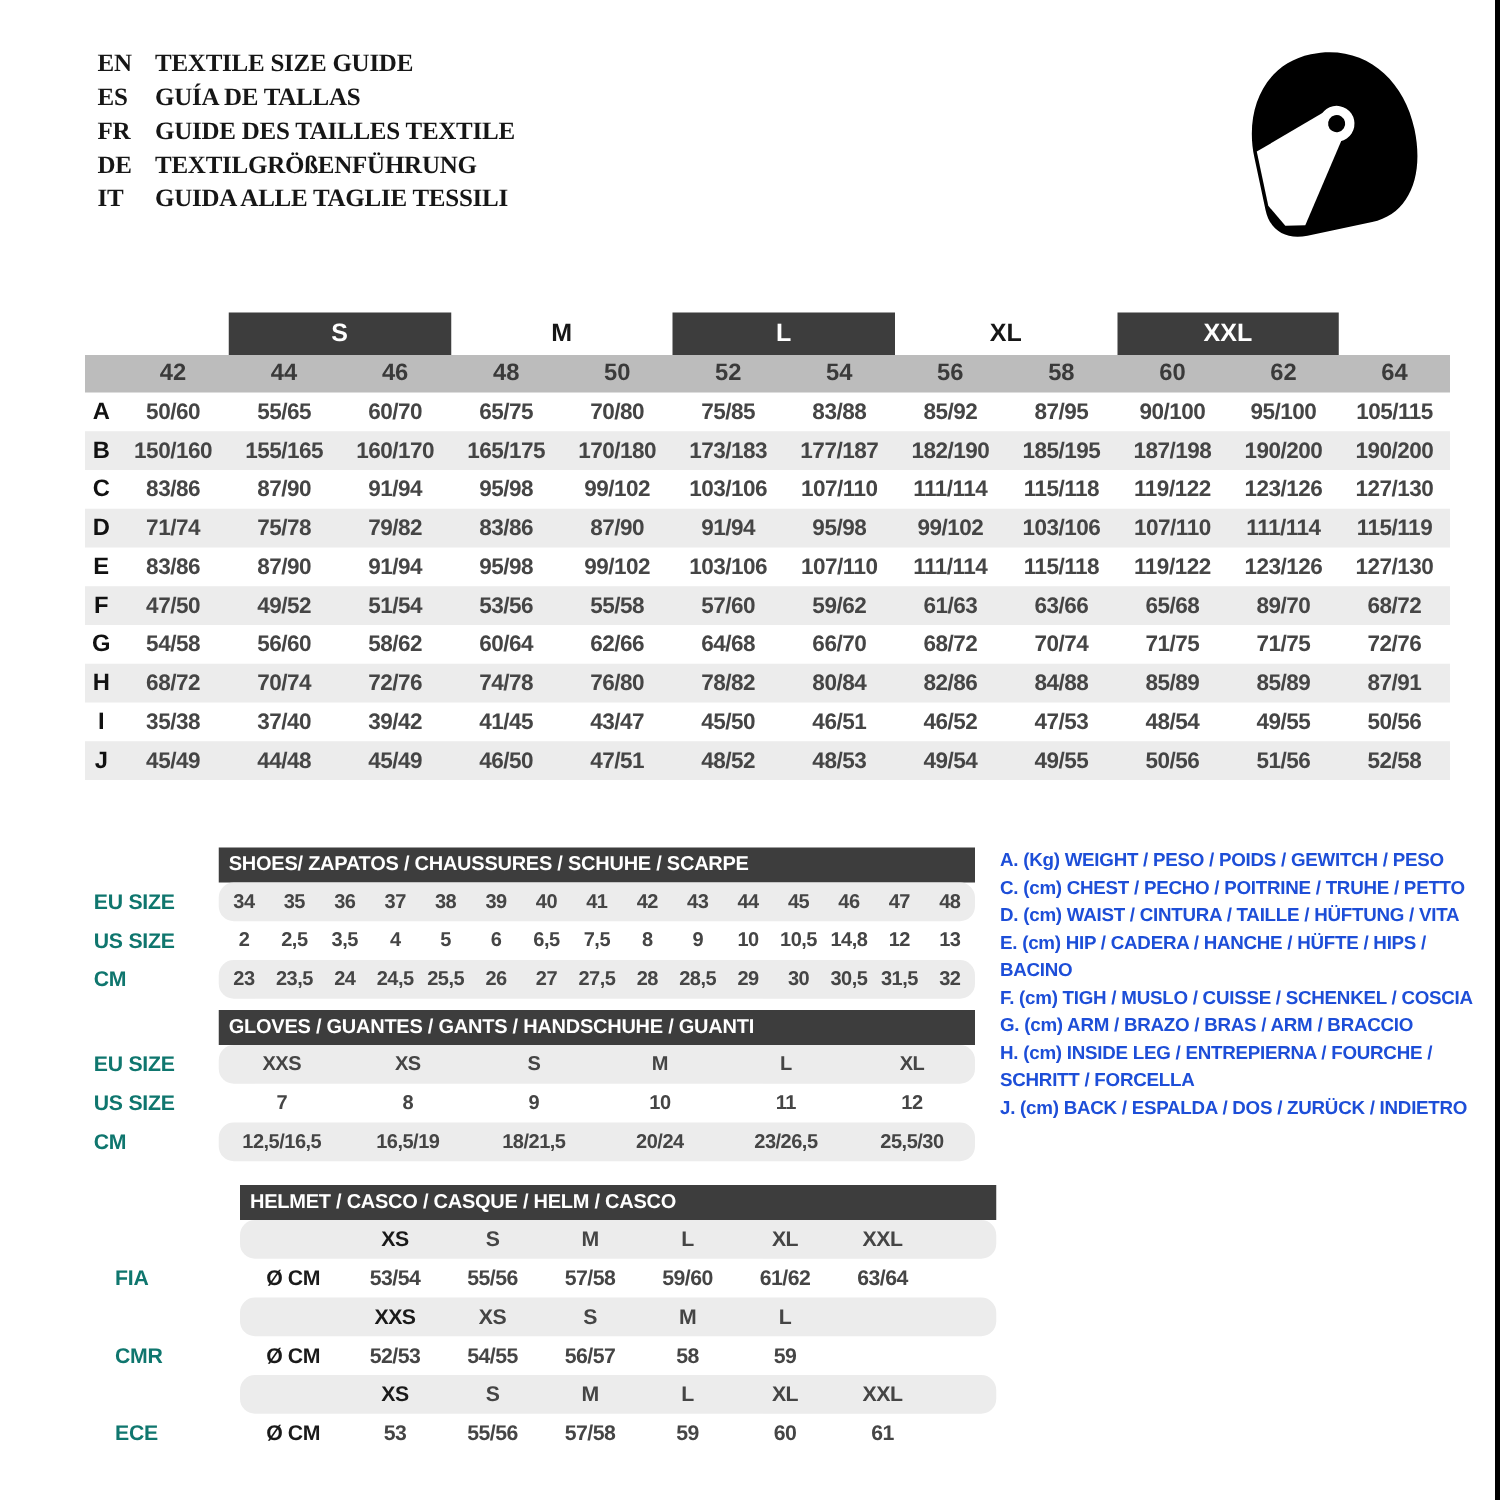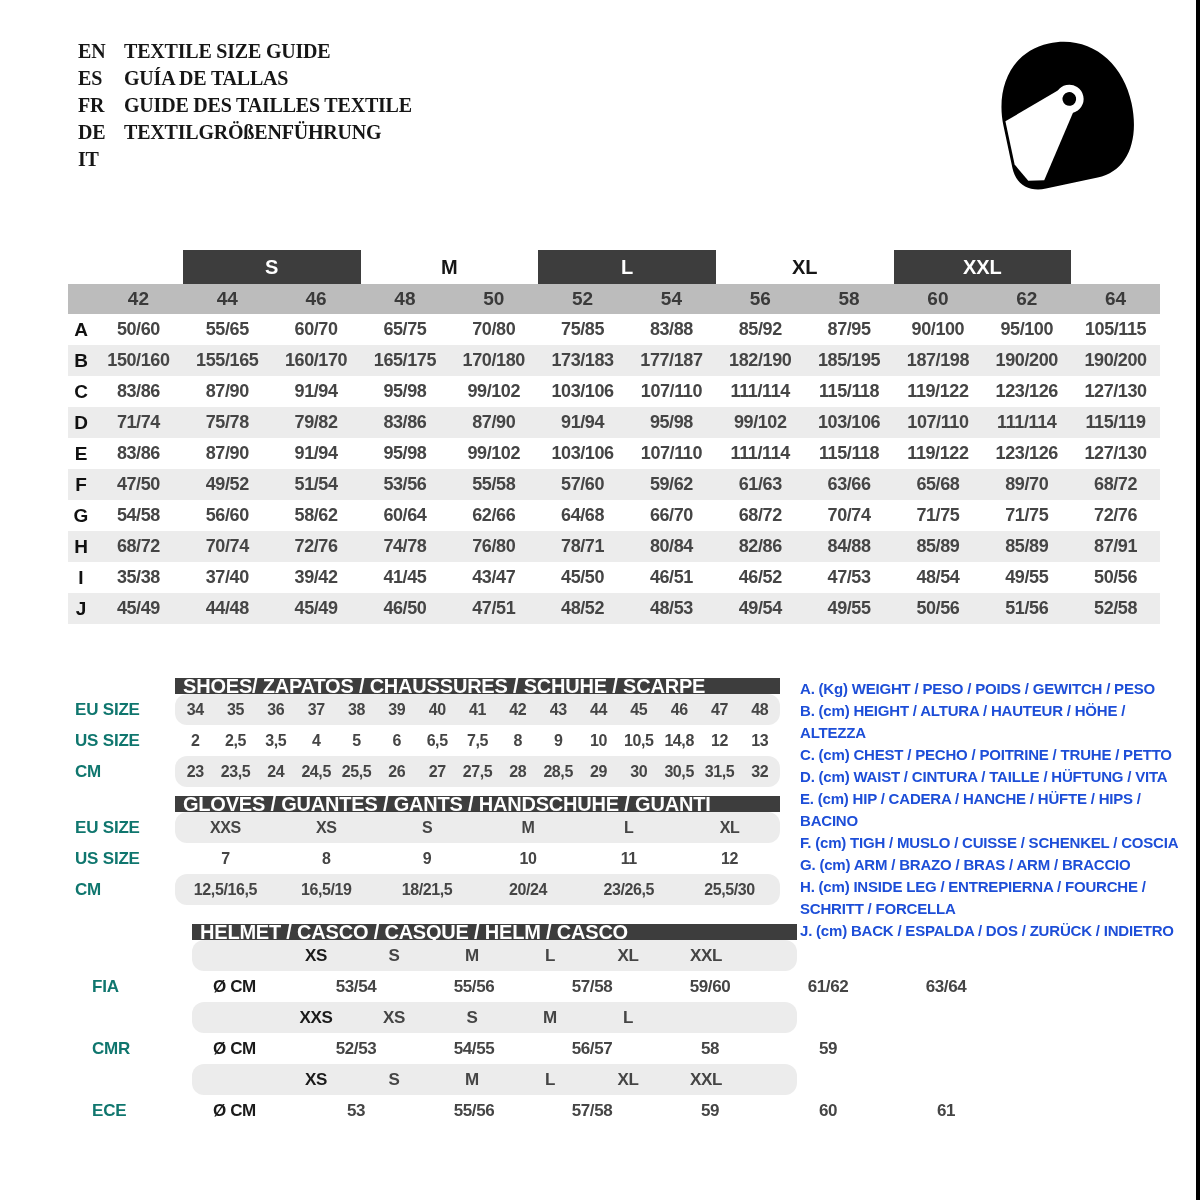--- a/index.html
+++ b/index.html
@@ -29,29 +29,29 @@
   .num-row .cell{font-size:19px;color:#3a3a3a;}
   .trow{height:31px;display:grid;grid-template-columns:26px repeat(12,1fr);}
   .trow.stripe{background:#ececec;}
   .trow .letter{font-size:19px;color:#111111;}
   .trow .val{font-size:18px;color:#454545;letter-spacing:-0.4px;}
   
   .bl{position:absolute;left:75px;top:676px;width:705px;}
   .sec-shoes{margin-top:2px;} .sec-gloves{margin-top:9px;} .sec-helmet{margin-top:19px;margin-left:17px;}
   .sec-row{display:grid;grid-template-columns:100px 605px;}
   .side{display:flex;align-items:center;font-size:17px;color:#0f766e;letter-spacing:-0.2px;}
-  .bar{height:16px;background:#3d3d3d;color:#ffffff;display:flex;align-items:center;
-       padding-left:8px;font-size:20px;letter-spacing:-0.2px;}
+  .bar{height:28px;background:#3d3d3d;color:#ffffff;display:flex;align-items:center;
+       padding-left:8px;font-size:16px;letter-spacing:-0.2px;}
   .cells{height:31px;display:grid;font-size:16px;color:#454545;}
   .cells .cell{letter-spacing:-0.4px;}
   .stripe-bg{background:#ececec;border-radius:12px;}
   .g15{grid-template-columns:repeat(15,1fr);}
   .g6{grid-template-columns:repeat(6,1fr);}
   .gh-s{padding-left:85px;box-sizing:border-box;grid-template-columns:repeat(6,78px) 1fr;}
-  .gh-v{grid-template-columns:85px repeat(6,78px) 1fr;gap:40px;}
+  .gh-v{grid-template-columns:85px repeat(6,78px) 1fr;}
   .cells.hm{font-size:17px;}
   .cells.hm .cell:first-child{color:#1a1a1a;}
   
   .legend{position:absolute;left:800px;top:678px;width:392px;font-size:15px;
           line-height:22px;color:#1d4ed8;letter-spacing:-0.2px;}
   
   .edge{position:absolute;right:0;top:0;width:4px;height:1200px;background:#000000;}
 </style>
 </head>
 <body>
@@ -70,20 +70,21 @@
     <div class="lang-row">
       <span class="lang-code">FR</span>
       <span>GUIDE DES TAILLES TEXTILE</span>
     </div>
     <div class="lang-row">
       <span class="lang-code">DE</span>
       <span>TEXTILGRÖßENFÜHRUNG</span>
     </div>
     <div class="lang-row">
       <span class="lang-code">IT</span>
+      <span>GUIDA ALLE TAGLIE TESSILI</span>
     </div>
   </div>
 
   <svg class="logo" viewBox="-8 -8 126 126">
     <g transform="rotate(-12 55 55)">
       <path fill="#000000" d="M56 4 C29 4 13 27 13 54 L13 84 C13 96 21 103 33 103 L70 103 C91 103 104 84 104 57 C104 27 85 4 56 4 Z"></path>
       <polygon fill="#ffffff" points="15,51 57,37 66,50 33,97 22,95 15,82"></polygon>
       <circle cx="62" cy="45" r="10" fill="#ffffff"></circle>
       <circle cx="62" cy="45" r="4.8" fill="#000000"></circle>
     </g>
@@ -217,21 +218,21 @@
           <div class="cell val">71/75</div>
           <div class="cell val">72/76</div>
         </div>
         <div class="trow stripe">
           <div class="cell letter">H</div>
           <div class="cell val">68/72</div>
           <div class="cell val">70/74</div>
           <div class="cell val">72/76</div>
           <div class="cell val">74/78</div>
           <div class="cell val">76/80</div>
-          <div class="cell val">78/71</div>
+          <div class="cell val">78/82</div>
           <div class="cell val">80/84</div>
           <div class="cell val">82/86</div>
           <div class="cell val">84/88</div>
           <div class="cell val">85/89</div>
           <div class="cell val">85/89</div>
           <div class="cell val">87/91</div>
         </div>
         <div class="trow">
           <div class="cell letter">I</div>
           <div class="cell val">35/38</div>
@@ -449,21 +450,20 @@
             <div class="cell">59</div>
             <div class="cell">60</div>
             <div class="cell">61</div>
           </div>
         </div>
     </div>
   </div>
 
   <div class="legend">
       <div class="legend-line">A. (Kg) WEIGHT / PESO / POIDS / GEWITCH / PESO</div>
-      <div class="legend-line">B. (cm) HEIGHT / ALTURA / HAUTEUR / HÖHE / ALTEZZA</div>
       <div class="legend-line">C. (cm) CHEST / PECHO / POITRINE / TRUHE / PETTO</div>
       <div class="legend-line">D. (cm) WAIST / CINTURA / TAILLE / HÜFTUNG / VITA</div>
       <div class="legend-line">E. (cm) HIP / CADERA / HANCHE / HÜFTE / HIPS / BACINO</div>
       <div class="legend-line">F. (cm) TIGH / MUSLO / CUISSE / SCHENKEL / COSCIA</div>
       <div class="legend-line">G. (cm) ARM / BRAZO / BRAS / ARM / BRACCIO</div>
       <div class="legend-line">H. (cm) INSIDE LEG / ENTREPIERNA / FOURCHE / SCHRITT / FORCELLA</div>
       <div class="legend-line">J. (cm) BACK / ESPALDA / DOS / ZURÜCK / INDIETRO</div>
     </div>
 
   <div class="edge"></div>

